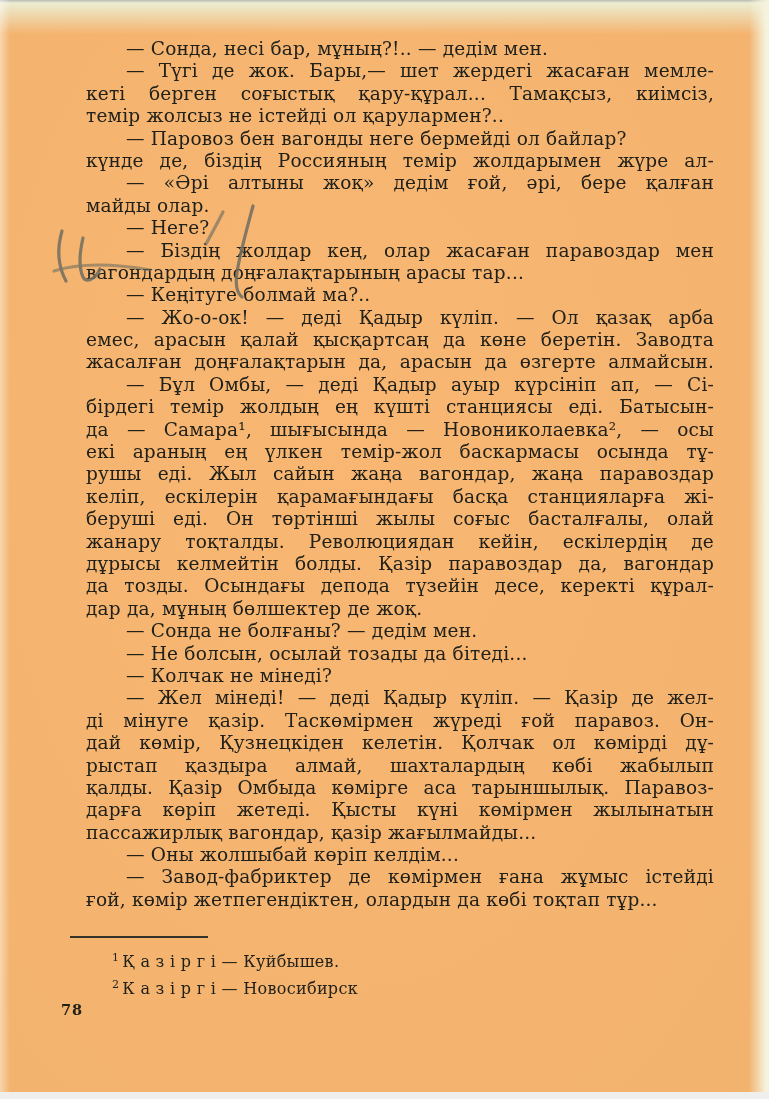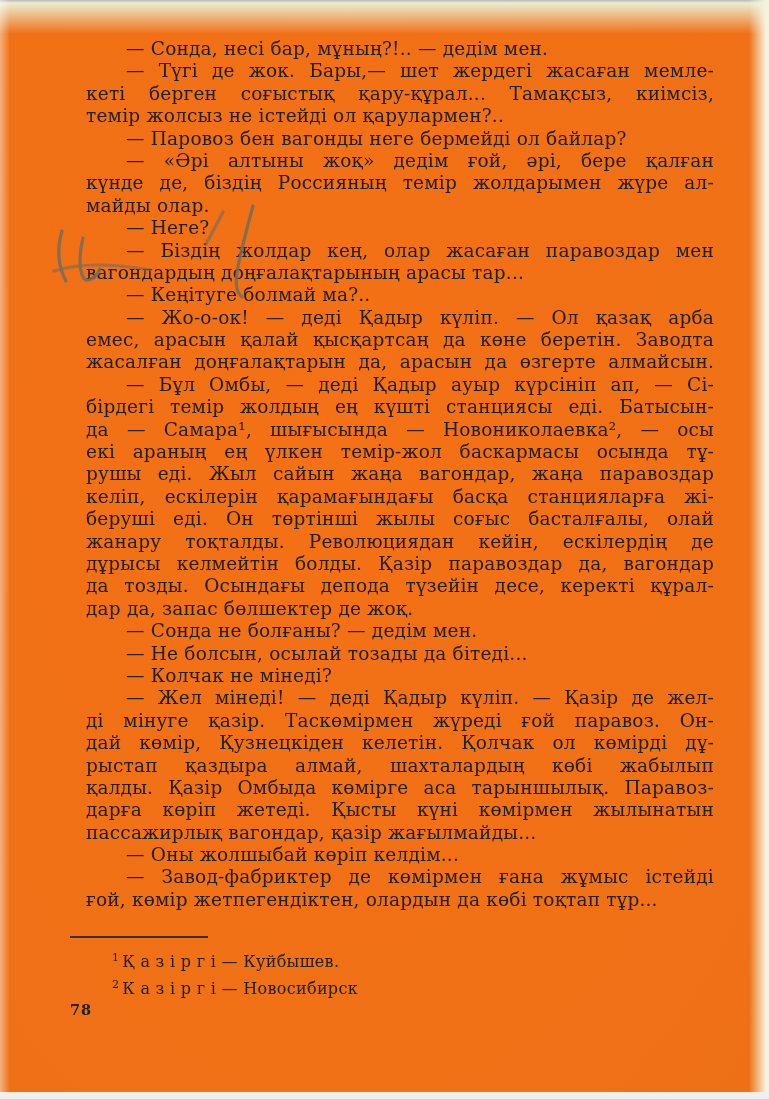--- a/index.html
+++ b/index.html
@@ -4,21 +4,21 @@
 <style>
   html, body {
     margin: 0;
     padding: 0;
     background: #ffffff;
   }
   .page {
     position: relative;
     width: 769px;
     height: 1099px;
-    background: #f97316;
+    background: #fdba74;
     overflow: hidden;
     font-family: "DejaVu Serif", "Liberation Serif", serif;
     color: #21211a;
   }
   
   .edge-top {
     position: absolute; left: 0; top: 0; width: 100%; height: 34px;
     background: linear-gradient(to bottom, #b9b9b4 0px, #ecedd2 3px, rgba(236,237,210,0) 34px);
     pointer-events: none;
   }
@@ -84,21 +84,21 @@
   }
   .footnote { white-space: nowrap; }
   .footnote .marker {
     vertical-align: super;
     font-size: 11px;
     margin-right: 3px;
   }
 
   .page-number {
     position: absolute;
-    left: 70px;
+    left: 61px;
     top: 1001px;
     font-size: 14.5px;
     font-weight: bold;
     letter-spacing: 1px;
   }
 
   .pencil-marks {
     position: absolute;
     left: 0; top: 0;
     pointer-events: none;
@@ -113,41 +113,41 @@
   <div class="edge-right"></div>
   <div class="edge-left"></div>
   <div class="edge-bottom"></div>
 
   <div class="body-text" id="body-text">
       <div class="line indent">— Сонда, несі бар, мұның?!.. — дедім мен.</div>
       <div class="line indent justify">— Түгі де жок. Бары,— шет жердегі жасаған мемле-</div>
       <div class="line justify">кеті берген соғыстық қару-құрал... Тамақсыз, киімсіз,</div>
       <div class="line">темір жолсыз не істейді ол қарулармен?..</div>
       <div class="line indent">— Паровоз бен вагонды неге бермейді ол байлар?</div>
+      <div class="line justify">күнде де, біздің Россияның темір жолдарымен жүре ал-</div>
       <div class="line indent justify">— «Әрі алтыны жоқ» дедім ғой, әрі, бере қалған</div>
-      <div class="line justify">күнде де, біздің Россияның темір жолдарымен жүре ал-</div>
       <div class="line">майды олар.</div>
       <div class="line indent">— Неге?</div>
       <div class="line indent justify">— Біздің жолдар кең, олар жасаған паравоздар мен</div>
       <div class="line">вагондардың доңғалақтарының арасы тар...</div>
       <div class="line indent">— Кеңітуге болмай ма?..</div>
       <div class="line indent justify">— Жо-о-ок! — деді Қадыр күліп. — Ол қазақ арба</div>
       <div class="line justify">емес, арасын қалай қысқартсаң да көне беретін. Заводта</div>
       <div class="line justify">жасалған доңғалақтарын да, арасын да өзгерте алмайсын.</div>
       <div class="line indent justify">— Бұл Омбы, — деді Қадыр ауыр күрсініп ап, — Сі-</div>
       <div class="line justify">бірдегі темір жолдың ең күшті станциясы еді. Батысын-</div>
       <div class="line justify">да — Самара¹, шығысында — Новониколаевка², — осы</div>
       <div class="line justify">екі араның ең үлкен темір-жол баскармасы осында тұ-</div>
       <div class="line justify">рушы еді. Жыл сайын жаңа вагондар, жаңа паравоздар</div>
       <div class="line justify">келіп, ескілерін қарамағындағы басқа станцияларға жі-</div>
       <div class="line justify">беруші еді. Он төртінші жылы соғыс басталғалы, олай</div>
       <div class="line justify">жанару тоқталды. Революциядан кейін, ескілердің де</div>
       <div class="line justify">дұрысы келмейтін болды. Қазір паравоздар да, вагондар</div>
       <div class="line justify">да тозды. Осындағы депода түзейін десе, керекті құрал-</div>
-      <div class="line">дар да, запас бөлшектер де жоқ.</div>
+      <div class="line">дар да, мұның бөлшектер де жоқ.</div>
       <div class="line indent">— Сонда не болғаны? — дедім мен.</div>
       <div class="line indent">— Не болсын, осылай тозады да бітеді...</div>
       <div class="line indent">— Колчак не мінеді?</div>
       <div class="line indent justify">— Жел мінеді! — деді Қадыр күліп. — Қазір де жел-</div>
       <div class="line justify">ді мінуге қазір. Таскөмірмен жүреді ғой паравоз. Он-</div>
       <div class="line justify">дай көмір, Қузнецкіден келетін. Қолчак ол көмірді дұ-</div>
       <div class="line justify">рыстап қаздыра алмай, шахталардың көбі жабылып</div>
       <div class="line justify">қалды. Қазір Омбыда көмірге аса тарыншылық. Паравоз-</div>
       <div class="line justify">дарға көріп жетеді. Қысты күні көмірмен жылынатын</div>
       <div class="line">пассажирлық вагондар, қазір жағылмайды...</div>

